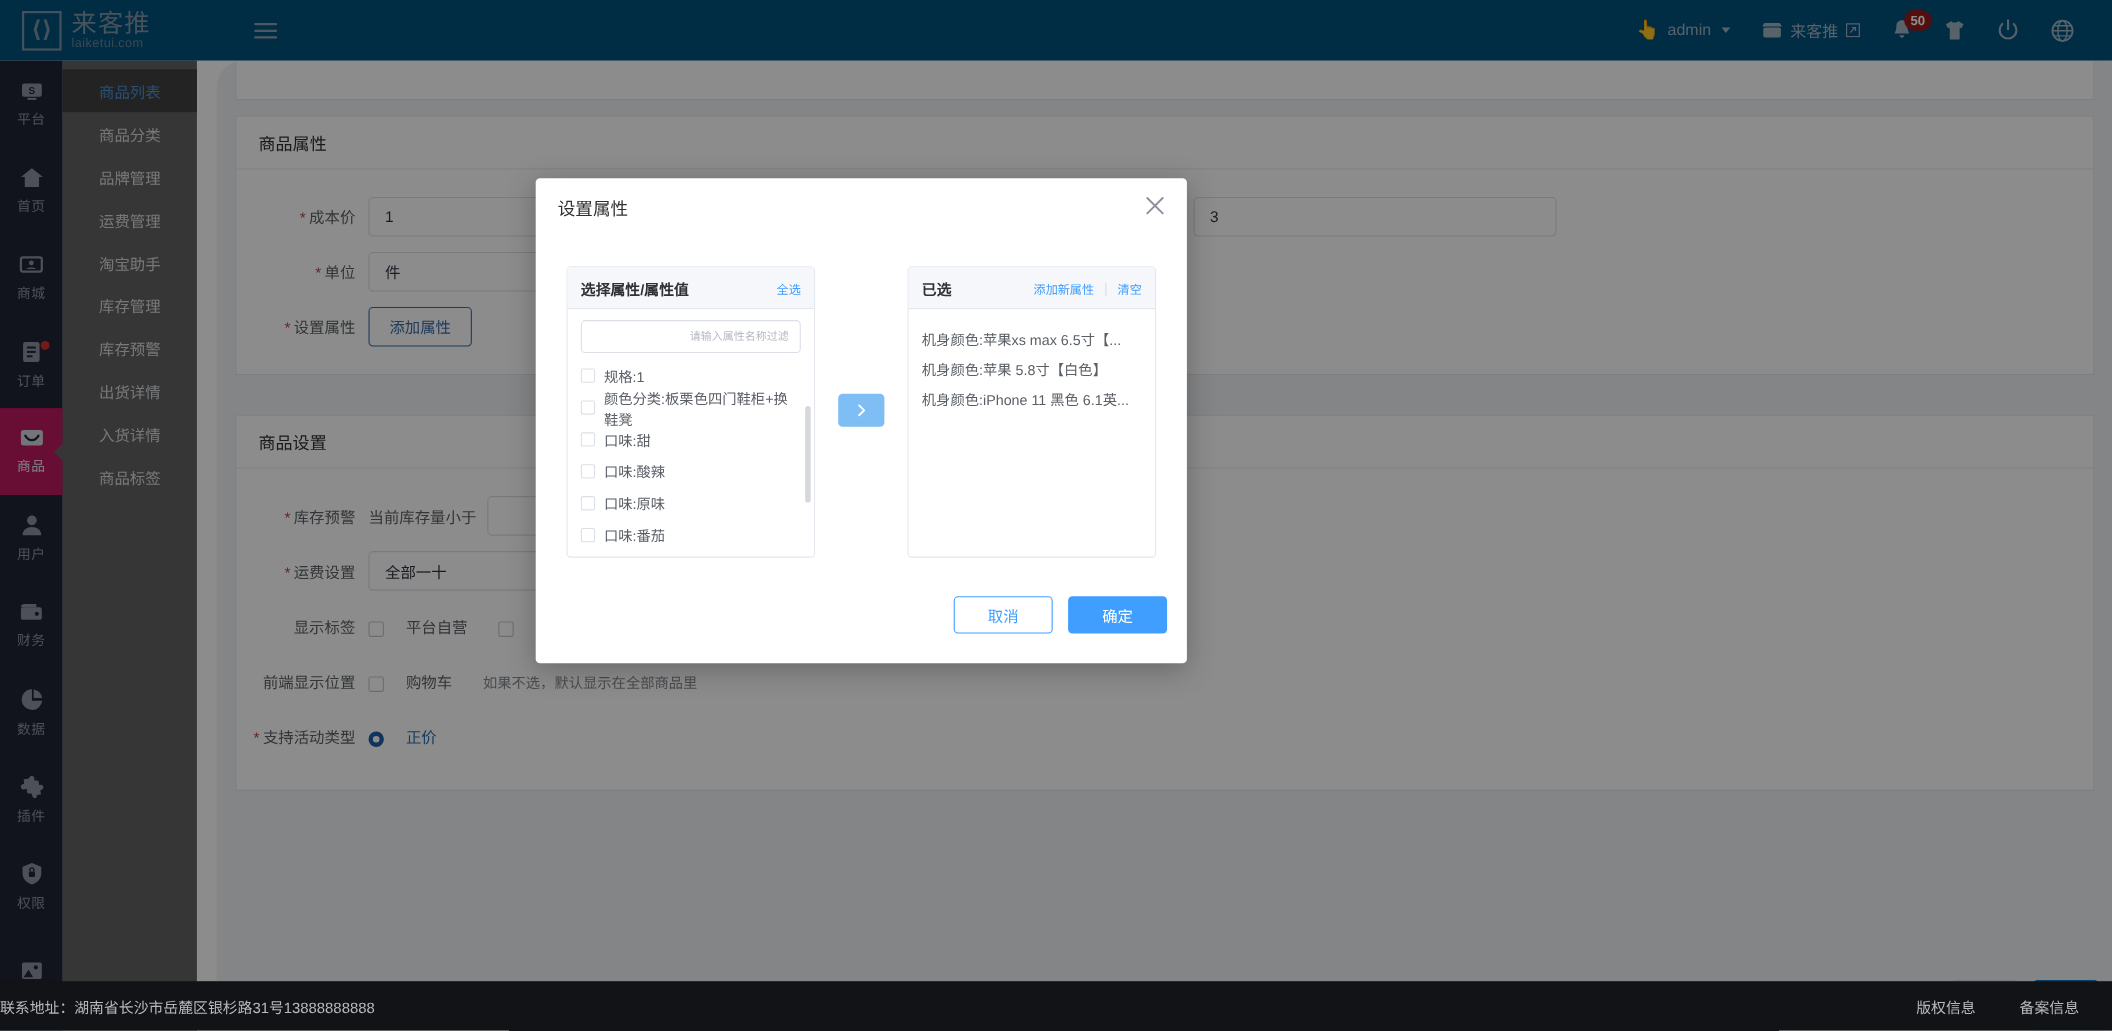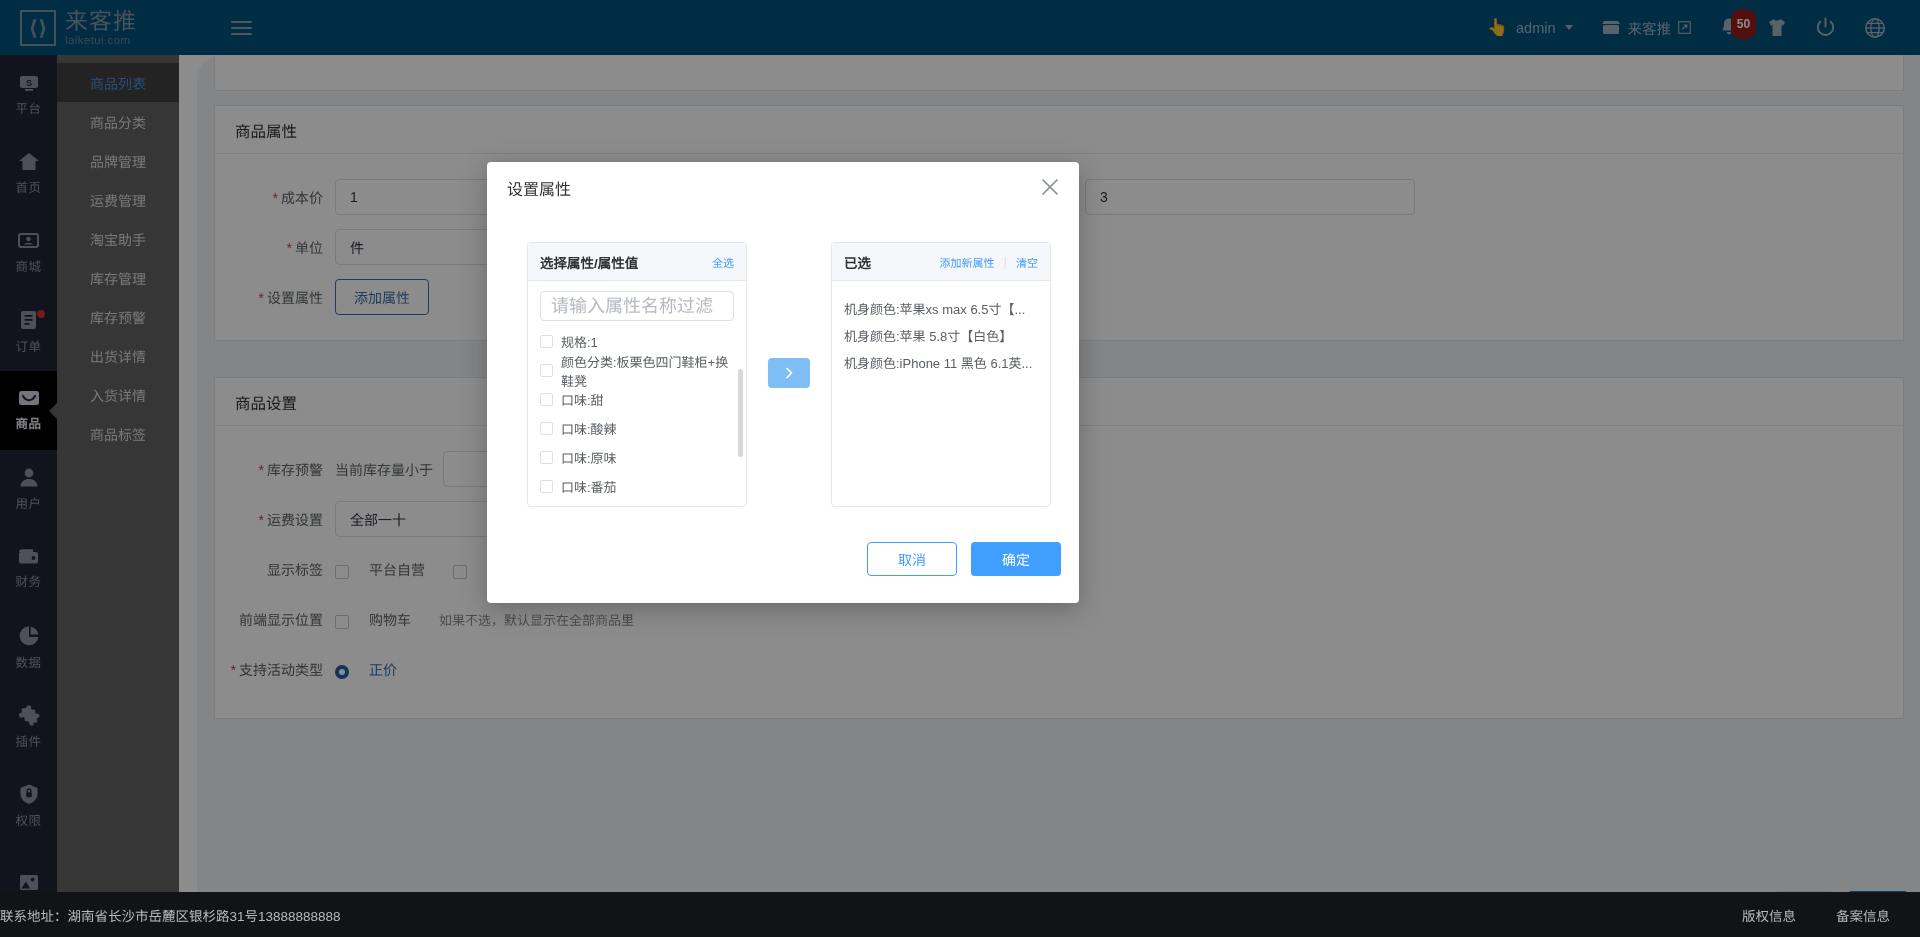--- a/index.html
+++ b/index.html
@@ -40,34 +40,34 @@
   .header-right { display: flex; align-items: center; gap: 0; padding-right: 20px; height: 55px; }
   .hr-item {
     display: flex; align-items: center; gap: 7px; color: #9fb3c4;
     font-size: 14.5px; height: 55px; padding: 0 14px; cursor: pointer; position: relative;
   }
   .hr-item svg { display: block; }
   .caret { width: 0; height: 0; border-left: 4.5px solid transparent;
     border-right: 4.5px solid transparent; border-top: 5.5px solid #9fb3c4; margin-left: 2px; }
   .badge {
     position: absolute; top: 9px; left: 26px; background: #9b1b1b; color: #fff;
-    min-width: 25px; height: 30px; border-radius: 10px; font-size: 12px;
+    min-width: 25px; height: 19px; border-radius: 10px; font-size: 12px;
     display: flex; align-items: center; justify-content: center; padding: 0 5px; font-weight: bold;
   }
 
   
   .rail {
     position: absolute; top: 55px; left: 0; width: 57px; height: 882px;
     background: #1f2533; z-index: 4; overflow: hidden;
   }
   .rail-item {
     height: 79px; display: flex; flex-direction: column; align-items: center;
     justify-content: center; gap: 5px; color: #8d93a3; cursor: pointer; position: relative;
   }
-  .rail-item.active { background: #000000; color: #e6e8ee; font-weight: bold; }
+  .rail-item.active { background: #be185d; color: #e6e8ee; }
   .rail-item.active::after {
     content: ""; position: absolute; right: -1px; top: 50%; transform: translateY(-50%);
     border-top: 9px solid transparent; border-bottom: 9px solid transparent;
     border-right: 9px solid #636363;
   }
   .rail-label { font-size: 12.5px; letter-spacing: .5px; }
   .rail-dot { position: absolute; top: 18px; right: 12px; width: 8px; height: 8px;
     border-radius: 50%; background: #d63030; }
 
   
@@ -161,38 +161,39 @@
   .modal-head {
     height: 52px; display: flex; align-items: center; padding: 0 20px;
     position: relative; flex: none;
   }
   .modal-title { font-size: 16px; color: #303133; }
   .modal-close {
     position: absolute; right: 16px; top: 14px; width: 24px; height: 24px;
     cursor: pointer; color: #8a8f99;
   }
   .modal-body { flex: 1; display: flex; align-items: flex-start; justify-content: center;
-    padding: 28px 28px 0 40px; gap: 0; }
+    padding: 28px 28px 0 28px; gap: 0; }
   .panel {
     width: 228px; height: 265px; border: 1px solid #e4e7ed; border-radius: 4px;
     display: flex; flex-direction: column; background: #fff;
   }
   .panel-head {
     height: 38px; background: #f5f7fa; border-bottom: 1px solid #e4e7ed;
     display: flex; align-items: center; padding: 0 12px; flex: none;
   }
   .panel-title { font-size: 13.5px; color: #303133; font-weight: bold; }
   .panel-actions { margin-left: auto; display: flex; align-items: center; gap: 9px; }
   .panel-link { color: #409eff; font-size: 11px; cursor: pointer; }
   .sep { color: #dcdfe6; font-size: 13px; }
   .panel-body { flex: 1; padding: 10px 12px 6px 12px; overflow: hidden; position: relative; }
   .filter-input {
     width: 100%; height: 30px; border: 1px solid #dcdfe6; border-radius: 4px;
-    font-size: 18px; color: #303133; padding: 0 10px; outline: none;
+    font-size: 10px; color: #303133; padding: 0 10px; outline: none;
     font-family: "Liberation Sans", "DejaVu Sans", sans-serif;
+    text-align: right;
   }
   .filter-input::placeholder { color: #b6bac2; }
   .opt-list { margin-top: 6px; }
   .opt {
     height: 29px; display: flex; align-items: center; gap: 8px;
     font-size: 13px; color: #5a5f66; cursor: pointer;
   }
   .opt .box {
     width: 13px; height: 13px; border: 1px solid #dcdfe6; border-radius: 2px;
     background: #fff; flex: none;

